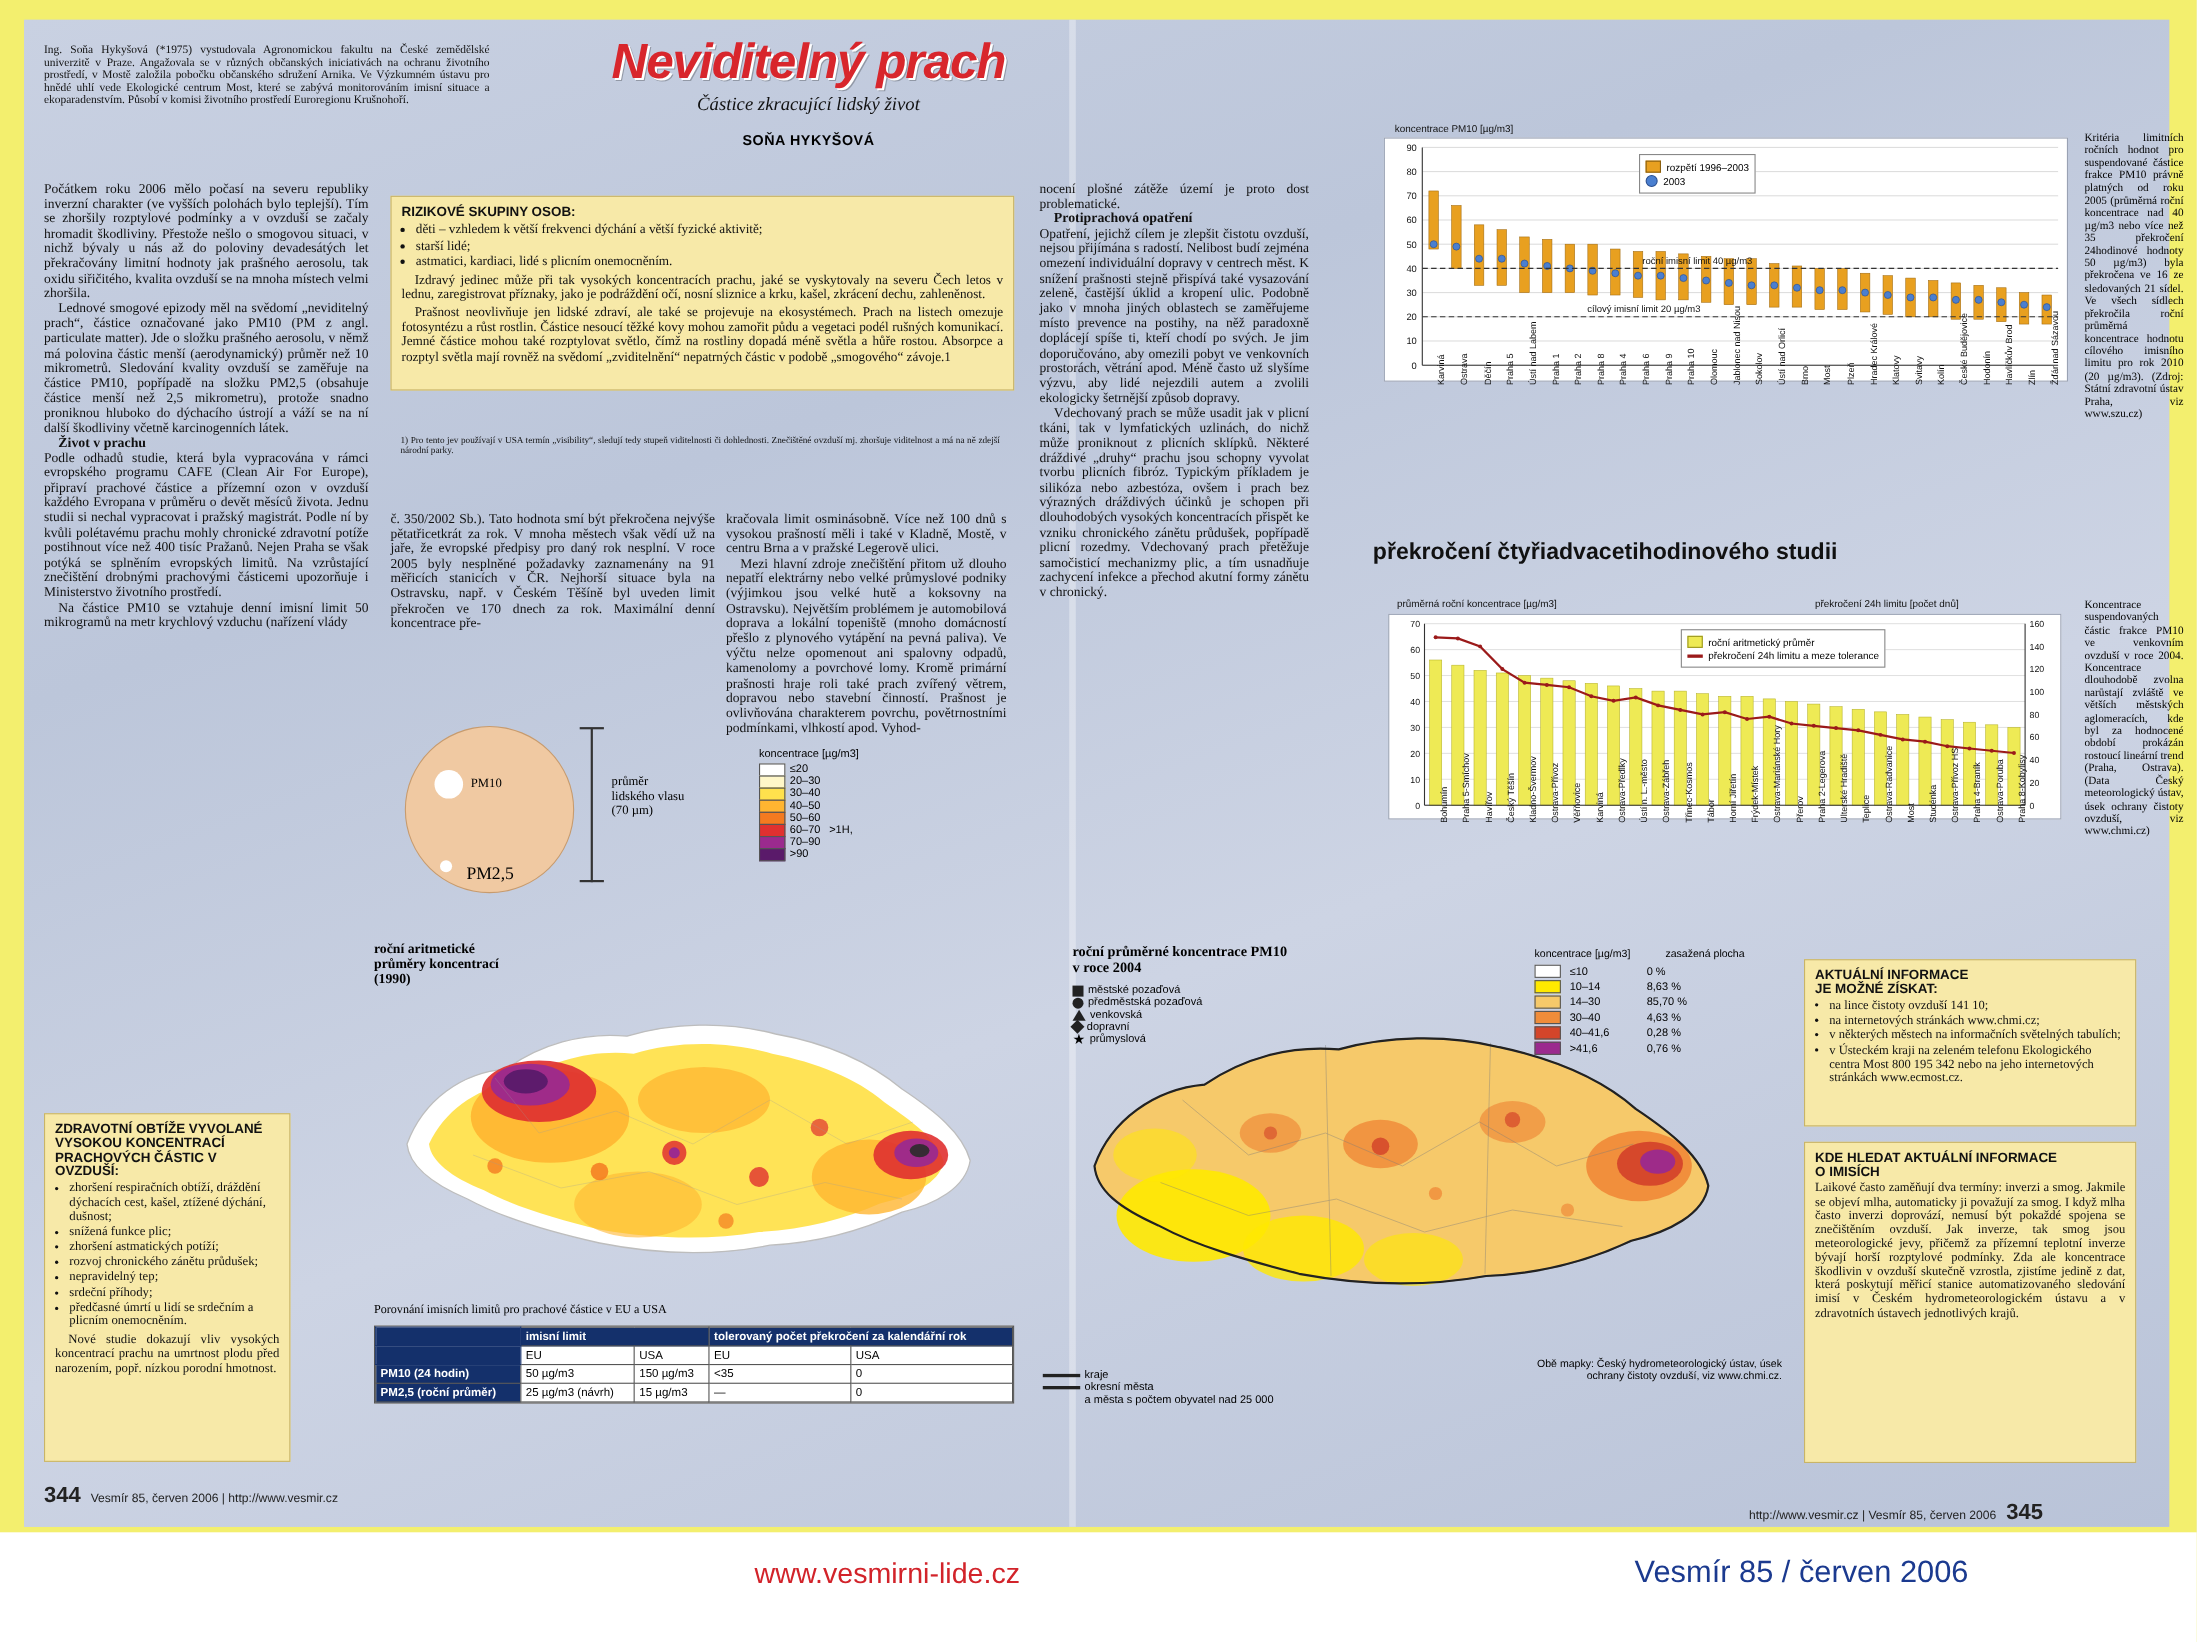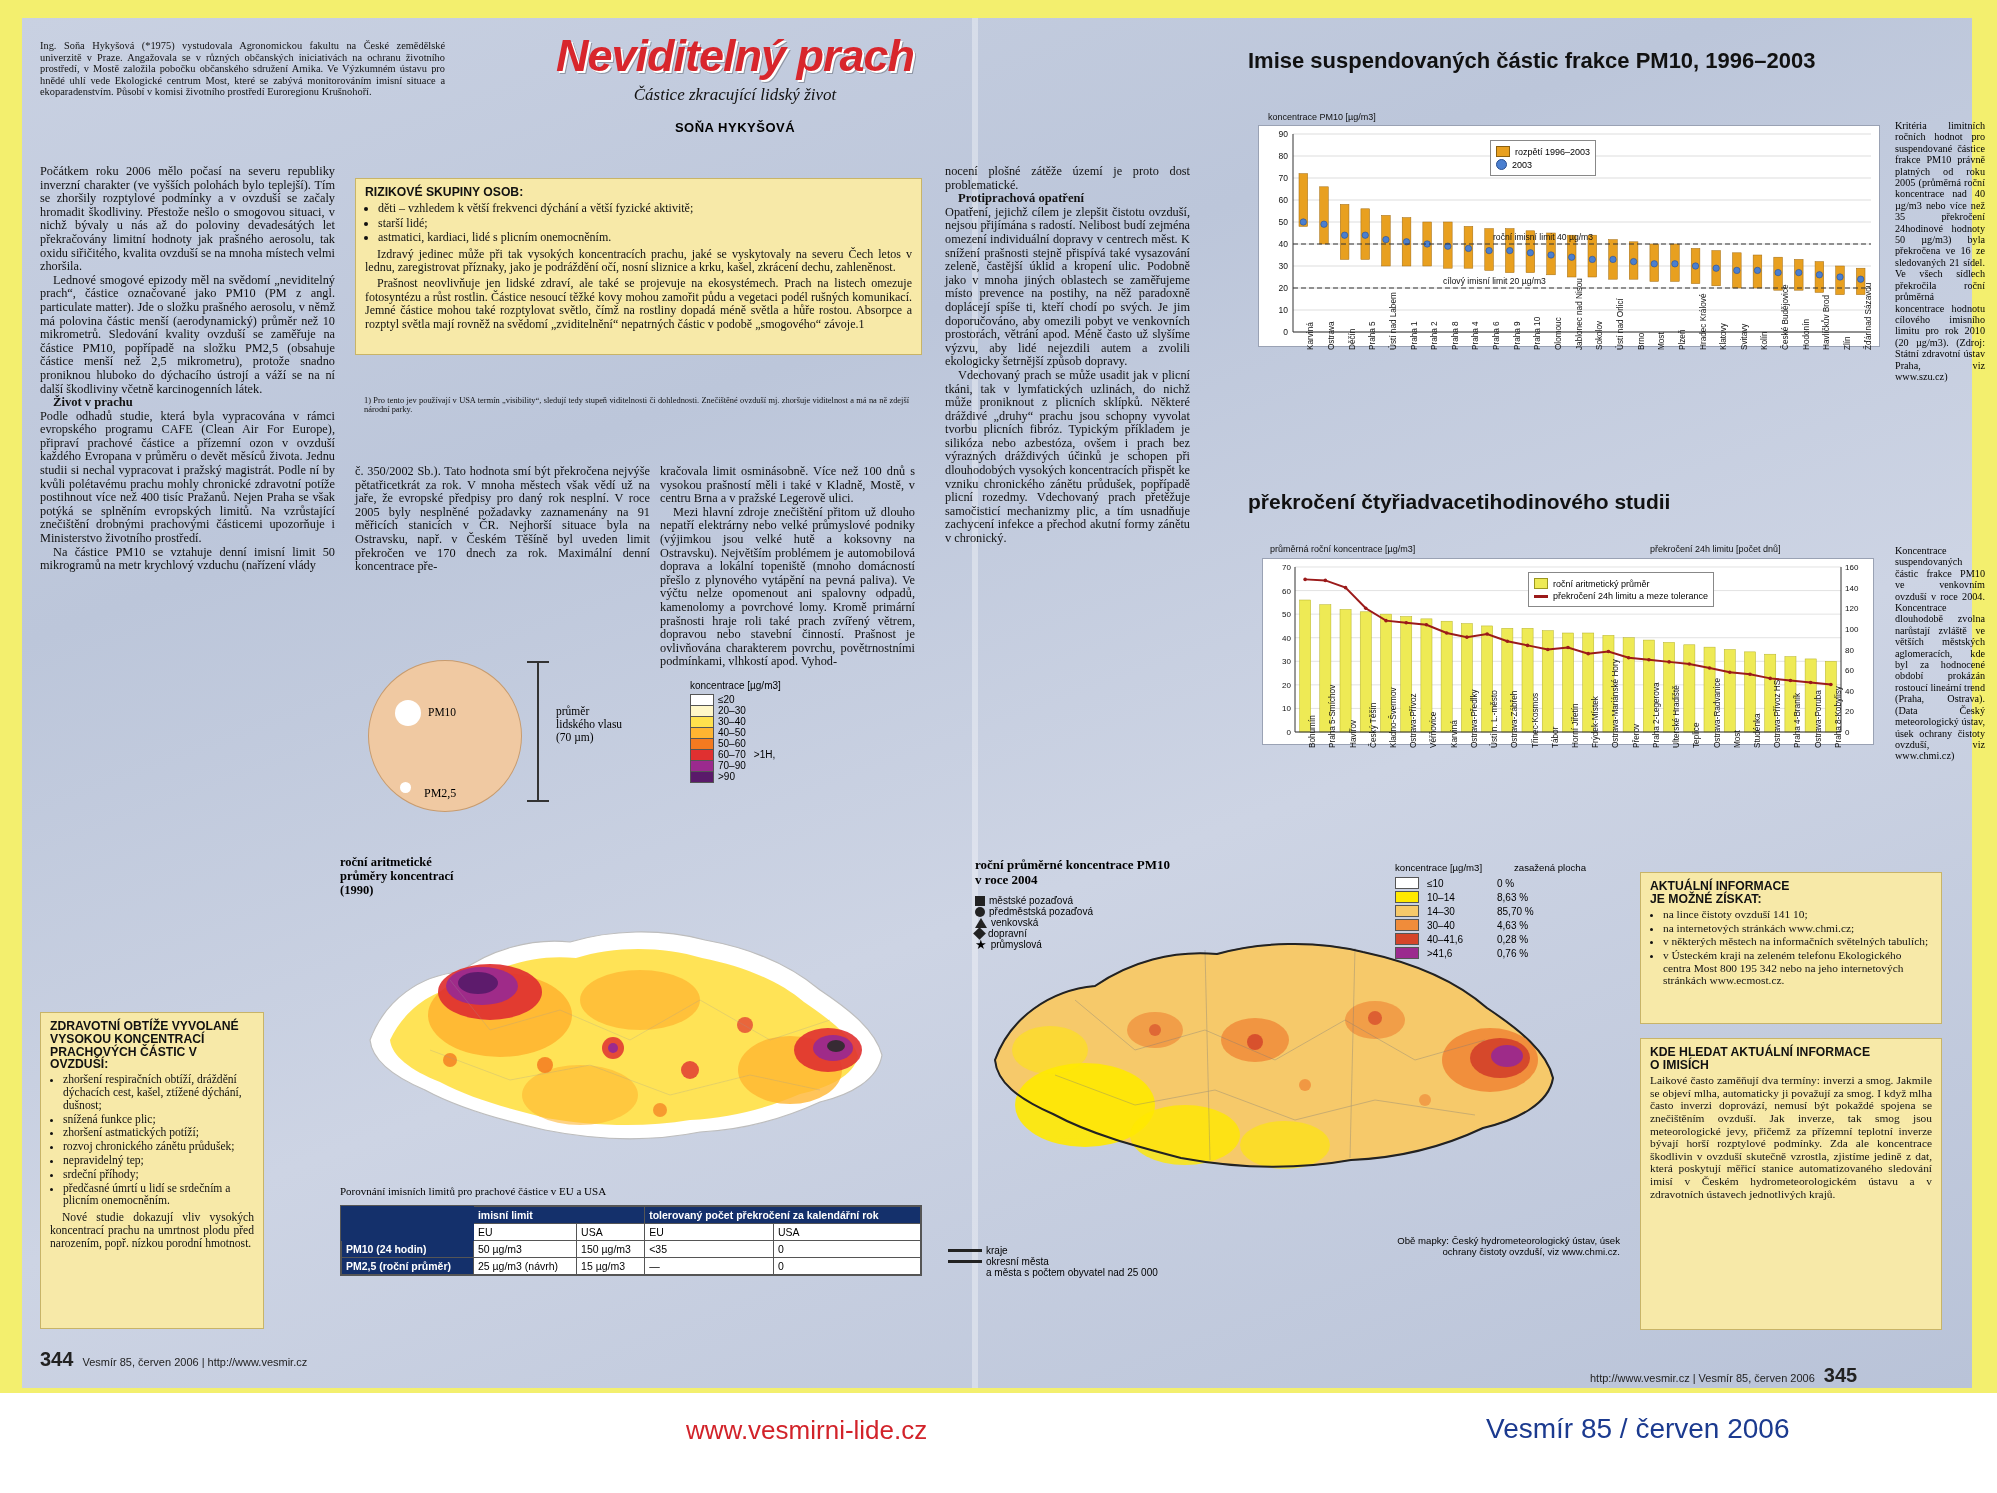--- a/index.html
+++ b/index.html
@@ -110,21 +110,21 @@
     <p class="first">Opatření, jejichž cílem je zlepšit čistotu ovzduší, nejsou přijímána s radostí. Nelibost budí zejména omezení individuální dopravy v centrech měst. K snížení prašnosti stejně přispívá také vysazování zeleně, častější úklid a kropení ulic. Podobně jako v mnoha jiných oblastech se zaměřujeme místo prevence na postihy, na něž paradoxně doplácejí spíše ti, kteří chodí po svých. Je jim doporučováno, aby omezili pobyt ve venkovních prostorách, větrání apod. Méně často už slyšíme výzvu, aby lidé nejezdili autem a zvolili ekologicky šetrnější způsob dopravy.</p>
     <p>Vdechovaný prach se může usadit jak v plicní tkáni, tak v lymfatických uzlinách, do nichž může proniknout z plicních sklípků. Některé dráždivé „druhy“ prachu jsou schopny vyvolat tvorbu plicních fibróz. Typickým příkladem je silikóza nebo azbestóza, ovšem i prach bez výrazných dráždivých účinků je schopen při dlouhodobých vysokých koncentracích přispět ke vzniku chronického zánětu průdušek, popřípadě plicní rozedmy. Vdechovaný prach přetěžuje samočisticí mechanizmy plic, a tím usnadňuje zachycení infekce a přechod akutní formy zánětu v chronický.</p>
   </div>
 
   <div style="position:absolute;left:364px;top:396px;width:545px;font-size:8.4px;line-height:9.4px;color:#111;text-align:justify;">1) Pro tento jev používají v USA termín „visibility“, sledují tedy stupeň viditelnosti či dohlednosti. Znečištěné ovzduší mj. zhoršuje viditelnost a má na ně zdejší národní parky.</div>
 
   <div class="circle-ill" style="left:368px;top:660px;width:152px;height:150px;"></div>
   <div class="blob" style="left:395px;top:700px;width:26px;height:26px;background:#ffffff;"></div>
   <div class="blob" style="left:400px;top:782px;width:11px;height:11px;background:#ffffff;"></div>
   <div style="position:absolute;left:428px;top:706px;font-size:11.5px;font-family:'Liberation Serif',serif;">PM10</div>
-  <div style="position:absolute;left:424px;top:786px;font-size:12px;font-family:'Liberation Serif',serif;">PM2,5</div>
+  <div style="position:absolute;left:424px;top:786px;font-size:16px;font-family:'Liberation Serif',serif;">PM2,5</div>
   <div style="position:absolute;left:537px;top:662px;width:2px;height:140px;background:#333;"></div>
   <div style="position:absolute;left:527px;top:661px;width:22px;height:2px;background:#333;"></div>
   <div style="position:absolute;left:527px;top:800px;width:22px;height:2px;background:#333;"></div>
   <div style="position:absolute;left:556px;top:705px;width:70px;font-size:11.5px;line-height:13px;">průměr lidského vlasu (70 µm)</div>
 
   <div class="ybox" style="left:40px;top:1012px;width:222px;height:315px;">
     <div class="inner" style="font-size:11.6px;line-height:12.8px;">
       <h4 style="margin-bottom:0;">ZDRAVOTNÍ OBTÍŽE VYVOLANÉ</h4>
       <h4 style="margin:0;">VYSOKOU KONCENTRACÍ</h4>
       <h4 style="margin:0 0 3px 0;">PRACHOVÝCH ČÁSTIC V OVZDUŠÍ:</h4>
@@ -249,21 +249,20 @@
         <td class="cell-blue">PM2,5 (roční průměr)</td>
         <td>25 µg/m3 (návrh)</td>
         <td>15 µg/m3</td>
         <td>—</td>
         <td>0</td>
       </tr>
     </tbody>
       </table>
   </div>
 
-  <div class="chart-title" style="left:1248px;top:48px;width:690px;font-size:22px;">Imise suspendovaných částic frakce PM10, 1996–2003</div>
 
   <div class="chartbox" style="left:1258px;top:125px;width:620px;height:220px;">
     <svg id="svg-chart1" width="620" height="220">
         <line x1="34" y1="206" x2="612" y2="206" stroke="#cfcfcf" stroke-width="0.7"></line>
         <text x="29" y="209" text-anchor="end" font-size="8.5" fill="#111" font-family="Liberation Sans, sans-serif">0</text>
         <line x1="34" y1="184" x2="612" y2="184" stroke="#cfcfcf" stroke-width="0.7"></line>
         <text x="29" y="187" text-anchor="end" font-size="8.5" fill="#111" font-family="Liberation Sans, sans-serif">10</text>
         <line x1="34" y1="162" x2="612" y2="162" stroke="#cfcfcf" stroke-width="0.7"></line>
         <text x="29" y="165" text-anchor="end" font-size="8.5" fill="#111" font-family="Liberation Sans, sans-serif">20</text>
         <line x1="34" y1="140" x2="612" y2="140" stroke="#cfcfcf" stroke-width="0.7"></line>

